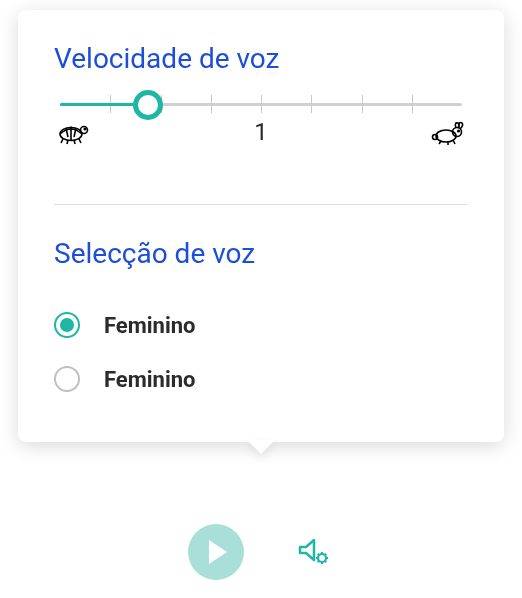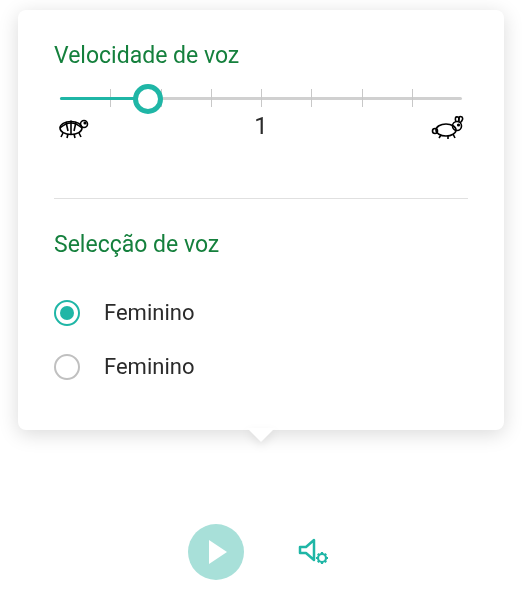--- a/index.html
+++ b/index.html
@@ -31,22 +31,22 @@
       left: 50%;
       transform: translateX(-50%);
       width: 0;
       height: 0;
       border-left: 14px solid transparent;
       border-right: 14px solid transparent;
       border-top: 14px solid #fff;
       filter: drop-shadow(0 4px 4px rgba(0,0,0,0.08));
     }
     .section-title {
-      font-size: 23px;
-      color: #15803d;
+      font-size: 28px;
+      color: #1d4ed8;
       font-weight: 400;
       margin-bottom: 28px;
     }
     .slider-container {
       position: relative;
       margin: 0 6px 50px 6px;
     }
     .slider-track {
       position: relative;
       height: 3px;
@@ -116,23 +116,24 @@
     .divider {
       height: 1px;
       background: #e0e0e0;
       margin: 0 0 32px 0;
     }
     .radio-group {
       margin-top: 20px;
     }
     .radio-option {
       display: flex;
-      align-items: flex-start;
+      align-items: flex-end;
       padding: 14px 0;
       cursor: pointer;
+      font-weight: bold;
     }
     .radio-circle {
       width: 26px;
       height: 26px;
       border: 2px solid #c0c0c0;
       border-radius: 50%;
       margin-right: 24px;
       display: flex;
       align-items: center;
       justify-content: center;

